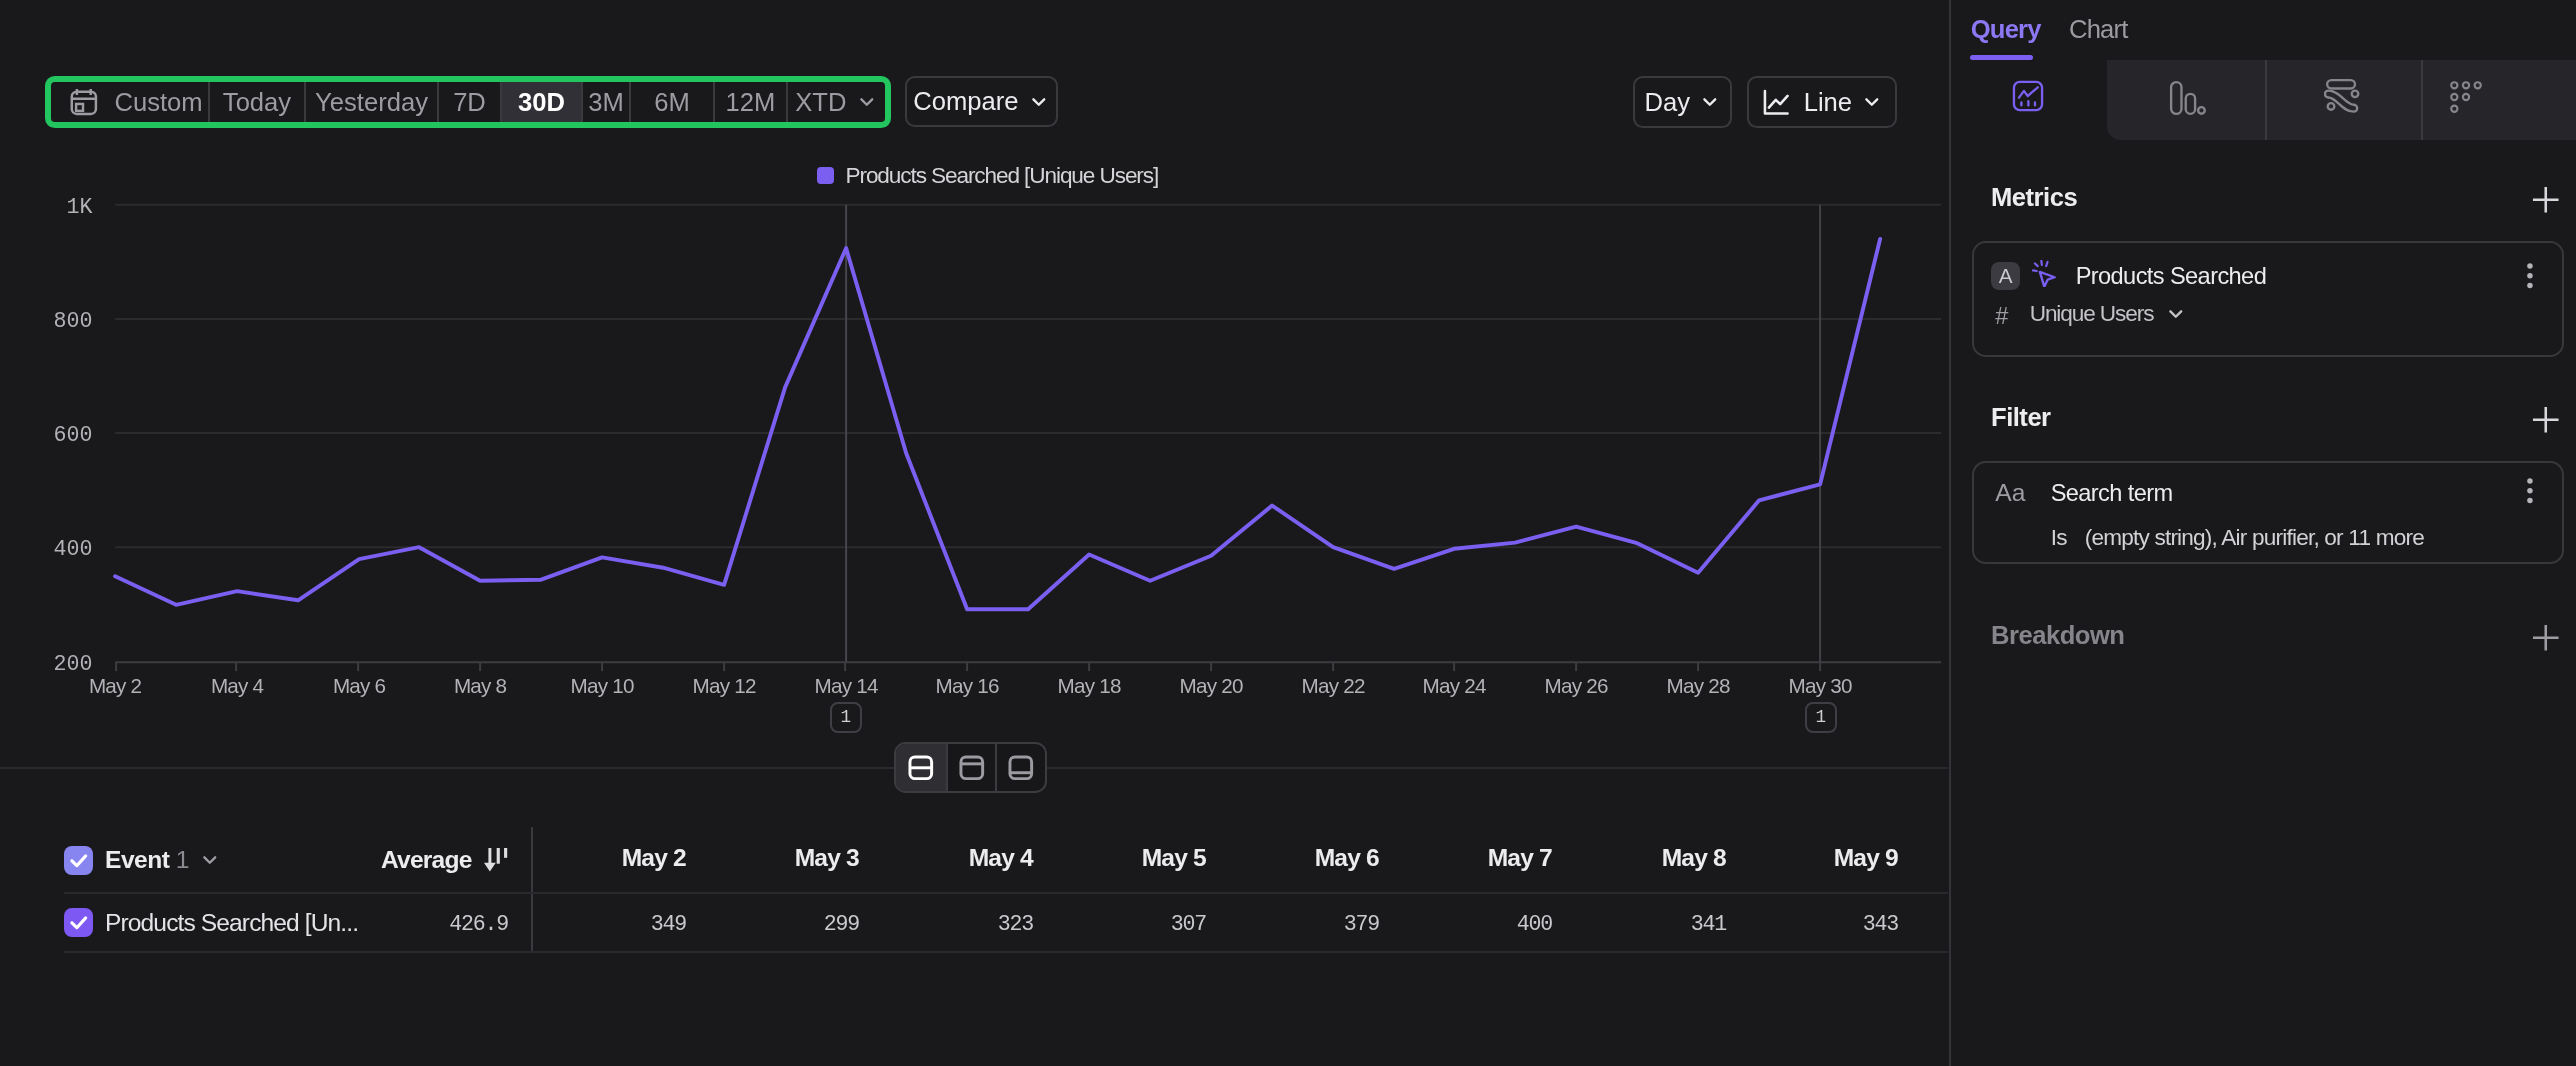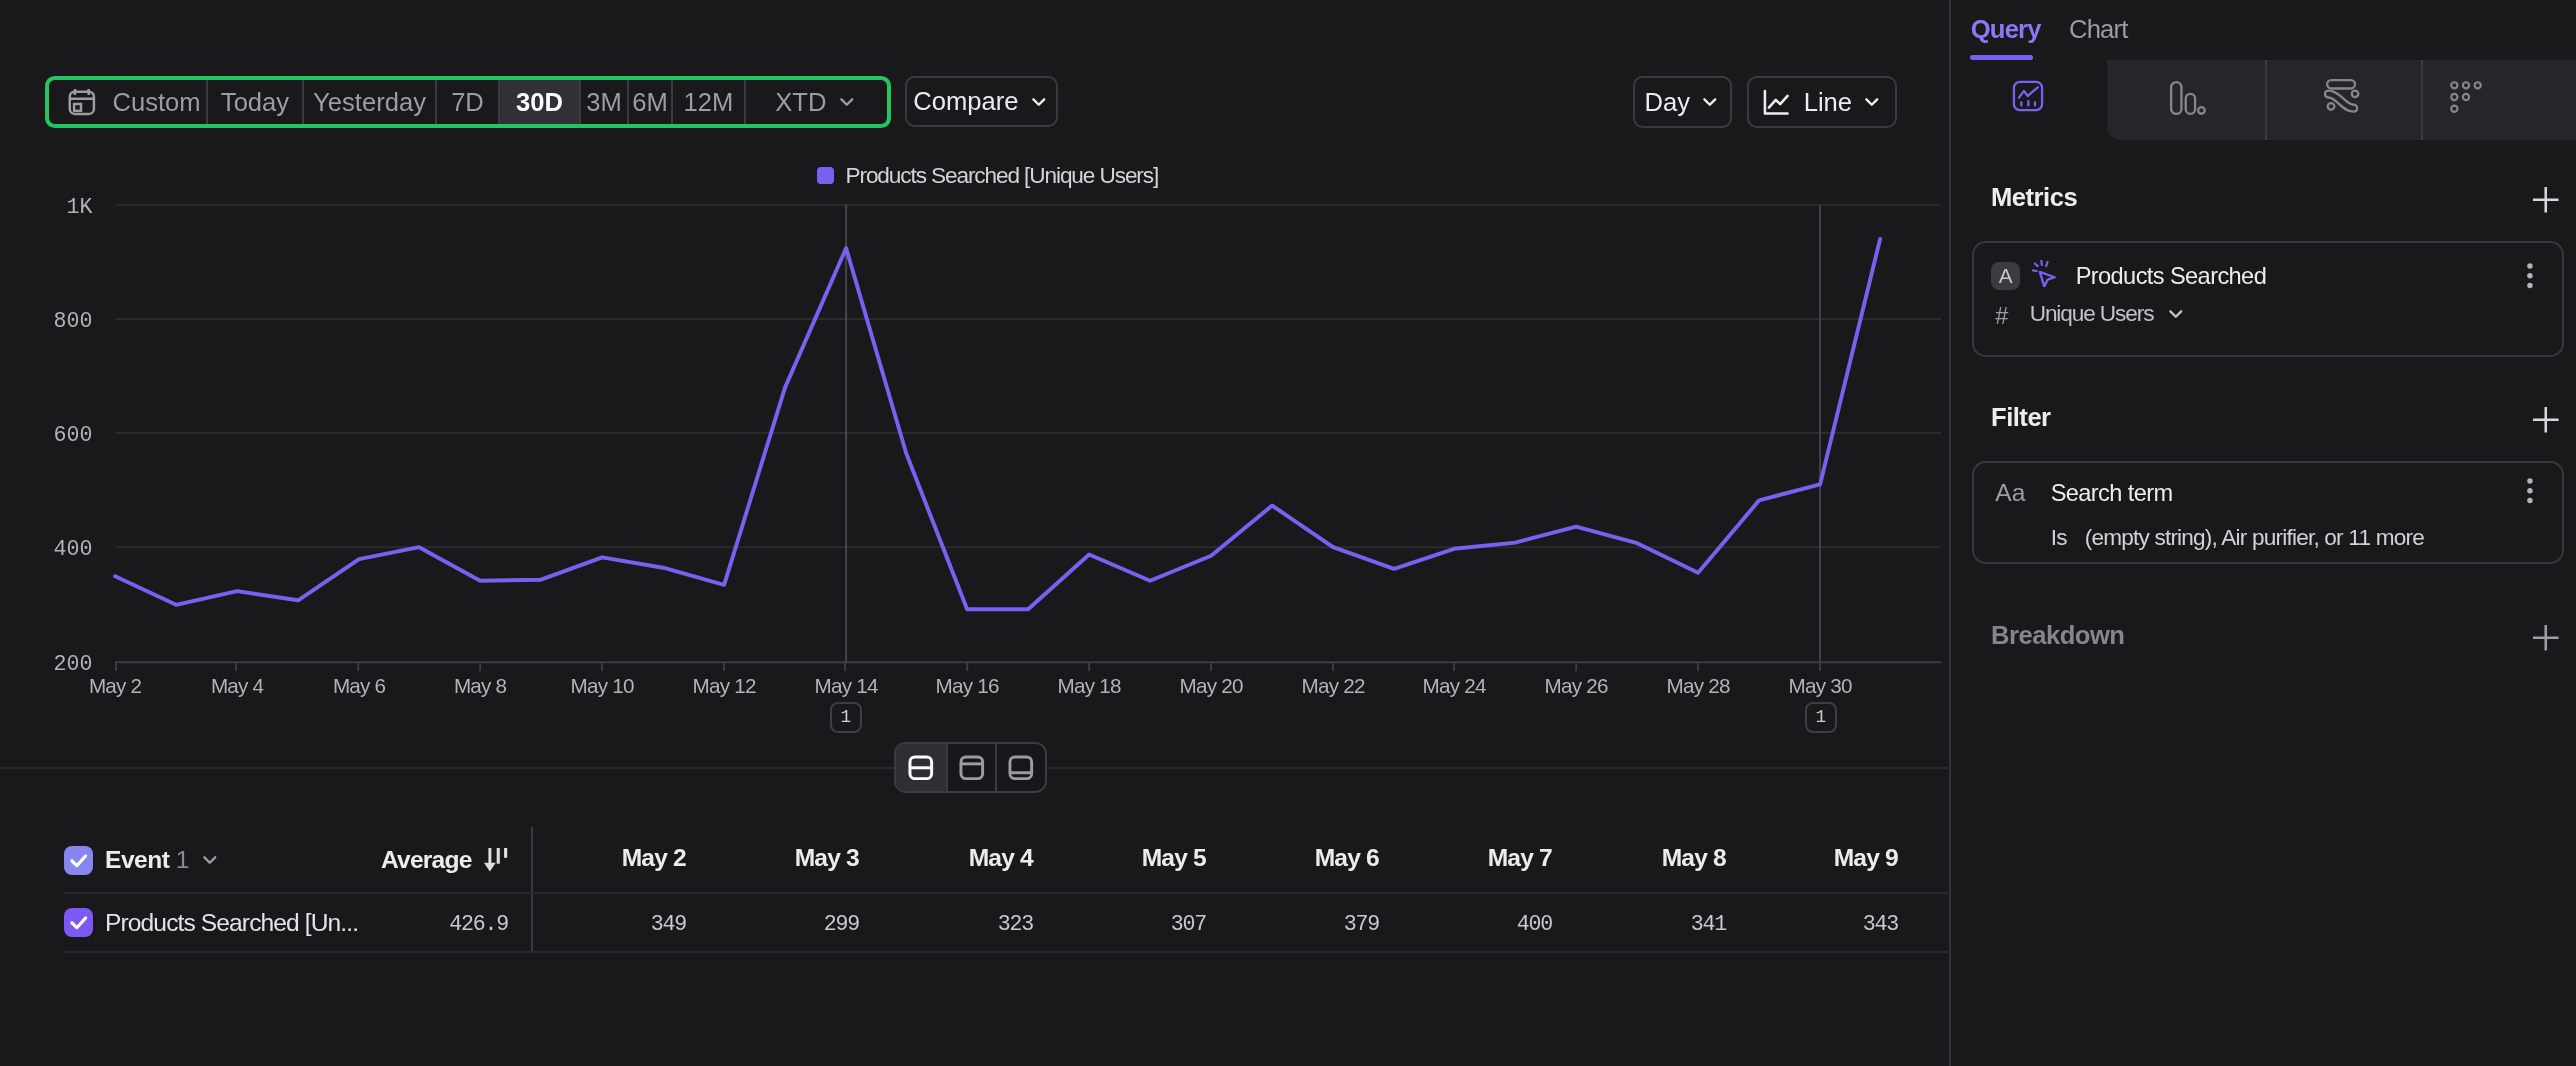--- a/index.html
+++ b/index.html
@@ -3,21 +3,21 @@
 <meta charset="utf-8">
 <style>
   * { margin:0; padding:0; box-sizing:border-box; }
   html,body { width:2576px; height:1067px; background:#19191b; overflow:hidden; }
   body { font-family:"Liberation Sans", sans-serif; color:#ececee; position:relative; }
   .abs { position:absolute; }
   .mono { font-family:"Liberation Mono", monospace; }
   .row { display:flex; align-items:center; }
 
   
-  .rangegroup { left:45px; top:76px; width:846px; height:52px; border:4px solid #22c55e; border-radius:9.8px; display:flex; align-items:stretch; overflow:hidden; }
+  .rangegroup { left:45px; top:76px; width:846px; height:52px; border:6px solid #22c55e; border-radius:9.8px; display:flex; align-items:stretch; overflow:hidden; }
   .rseg { display:flex; align-items:center; justify-content:center; color:#9c9ca2; font-size:25.6px; border-right:2px solid #39393e; }
   .rseg:last-child { border-right:none; }
   .rseg.sel { background:#303036; color:#fff; font-weight:700; }
   .btn { border:2px solid #39393e; border-radius:9.8px; display:flex; align-items:center; justify-content:center; color:#ececf0; font-size:25.6px; font-weight:500; }
 
   .chev { width:21.6px; height:21.6px; }
   .legsq { width:16.7px; height:16.7px; border-radius:3.9px; background:#7b5ff0; margin-right:11.8px; }
 
   
   .hline { height:2px; background:#2a2a2e; }
@@ -43,21 +43,21 @@
         <line x1="21" y1="1" x2="21" y2="7"></line>
         <rect x="6.2" y="16.2" width="7" height="7"></rect>
       </svg>
       Custom
     </div>
     <div class="rseg" style="width:96px;">Today</div>
     <div class="rseg" style="width:133px;">Yesterday</div>
     <div class="rseg" style="width:63px;">7D</div>
     <div class="rseg sel" style="width:81px;">30D</div>
     <div class="rseg" style="width:48px;">3M</div>
-    <div class="rseg" style="width:44px;">6M</div>
+    <div class="rseg" style="width:84px;">6M</div>
     <div class="rseg" style="width:73px;">12M</div>
     <div class="rseg" style="flex:1;">XTD
       <svg class="chev" viewBox="0 0 22 22" fill="none" stroke="#9c9ca2" stroke-width="2.4" stroke-linecap="round" stroke-linejoin="round" style="margin-left:9.8px;">
           <path d="M5.5 8.5l5.5 5.5 5.5-5.5"></path>
         </svg>
     </div>
   </div>
 
   <div class="abs btn" style="left:905px;top:76px;width:153px;height:51px;">Compare
     <svg class="chev" viewBox="0 0 22 22" fill="none" stroke="#ececf0" stroke-width="2.4" stroke-linecap="round" stroke-linejoin="round" style="margin-left:9.8px;">

